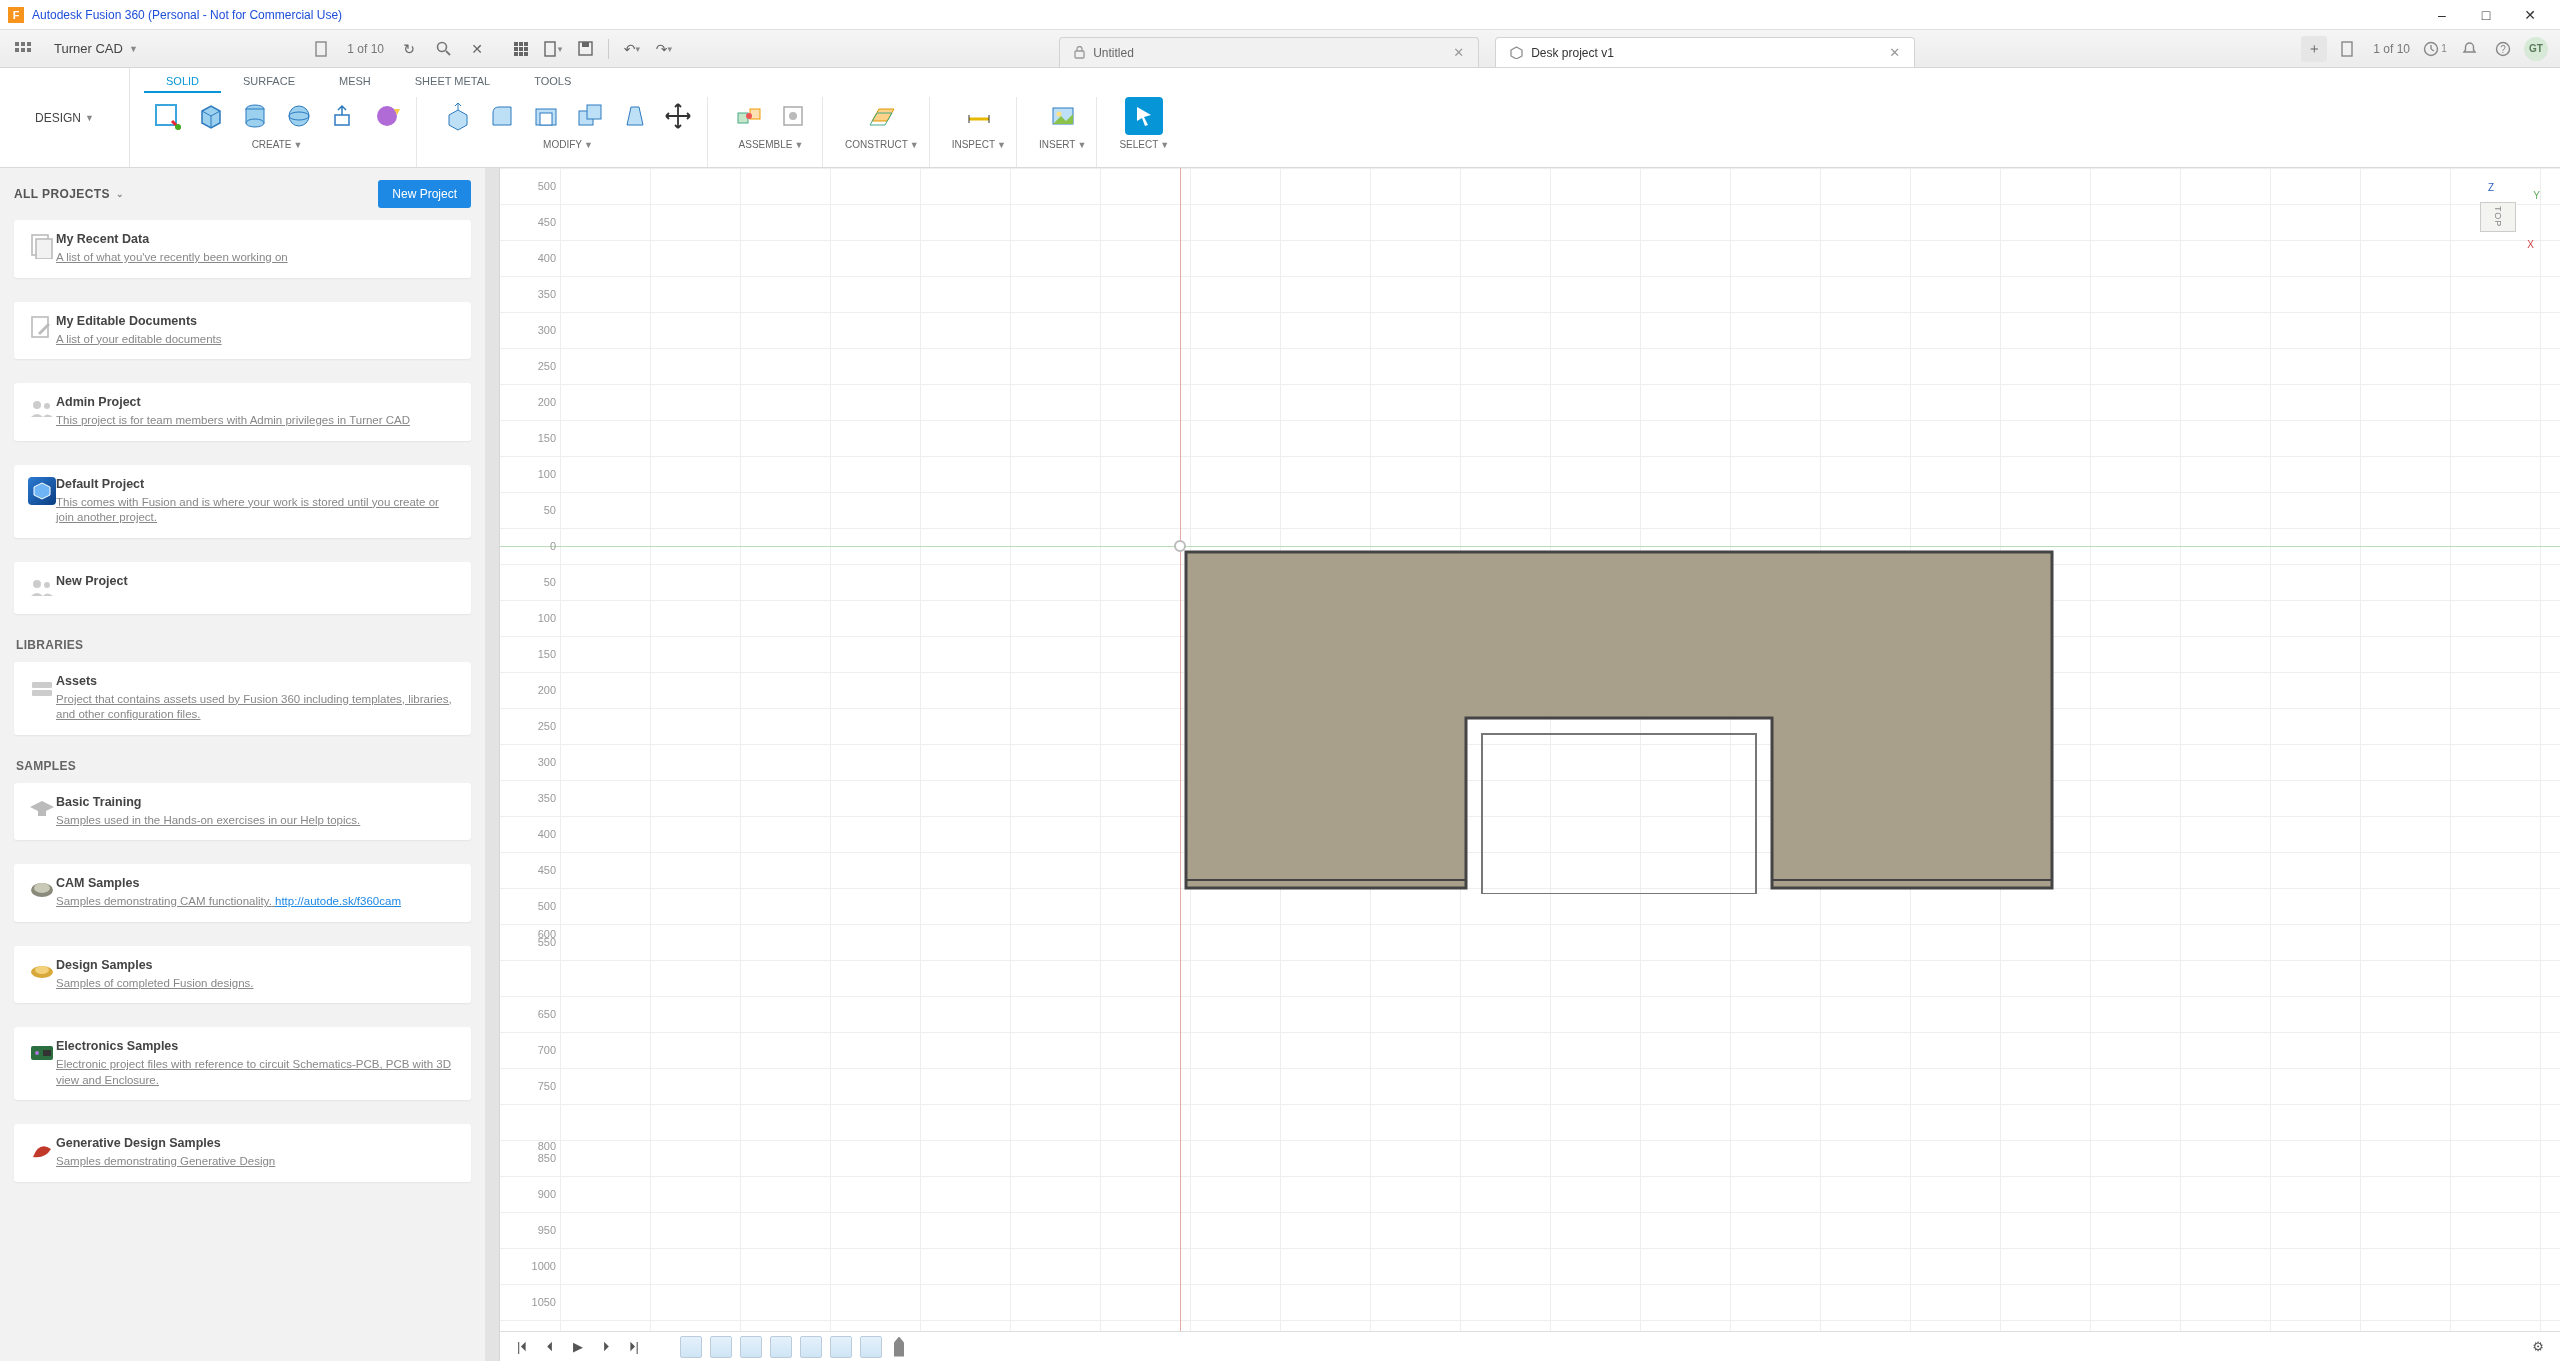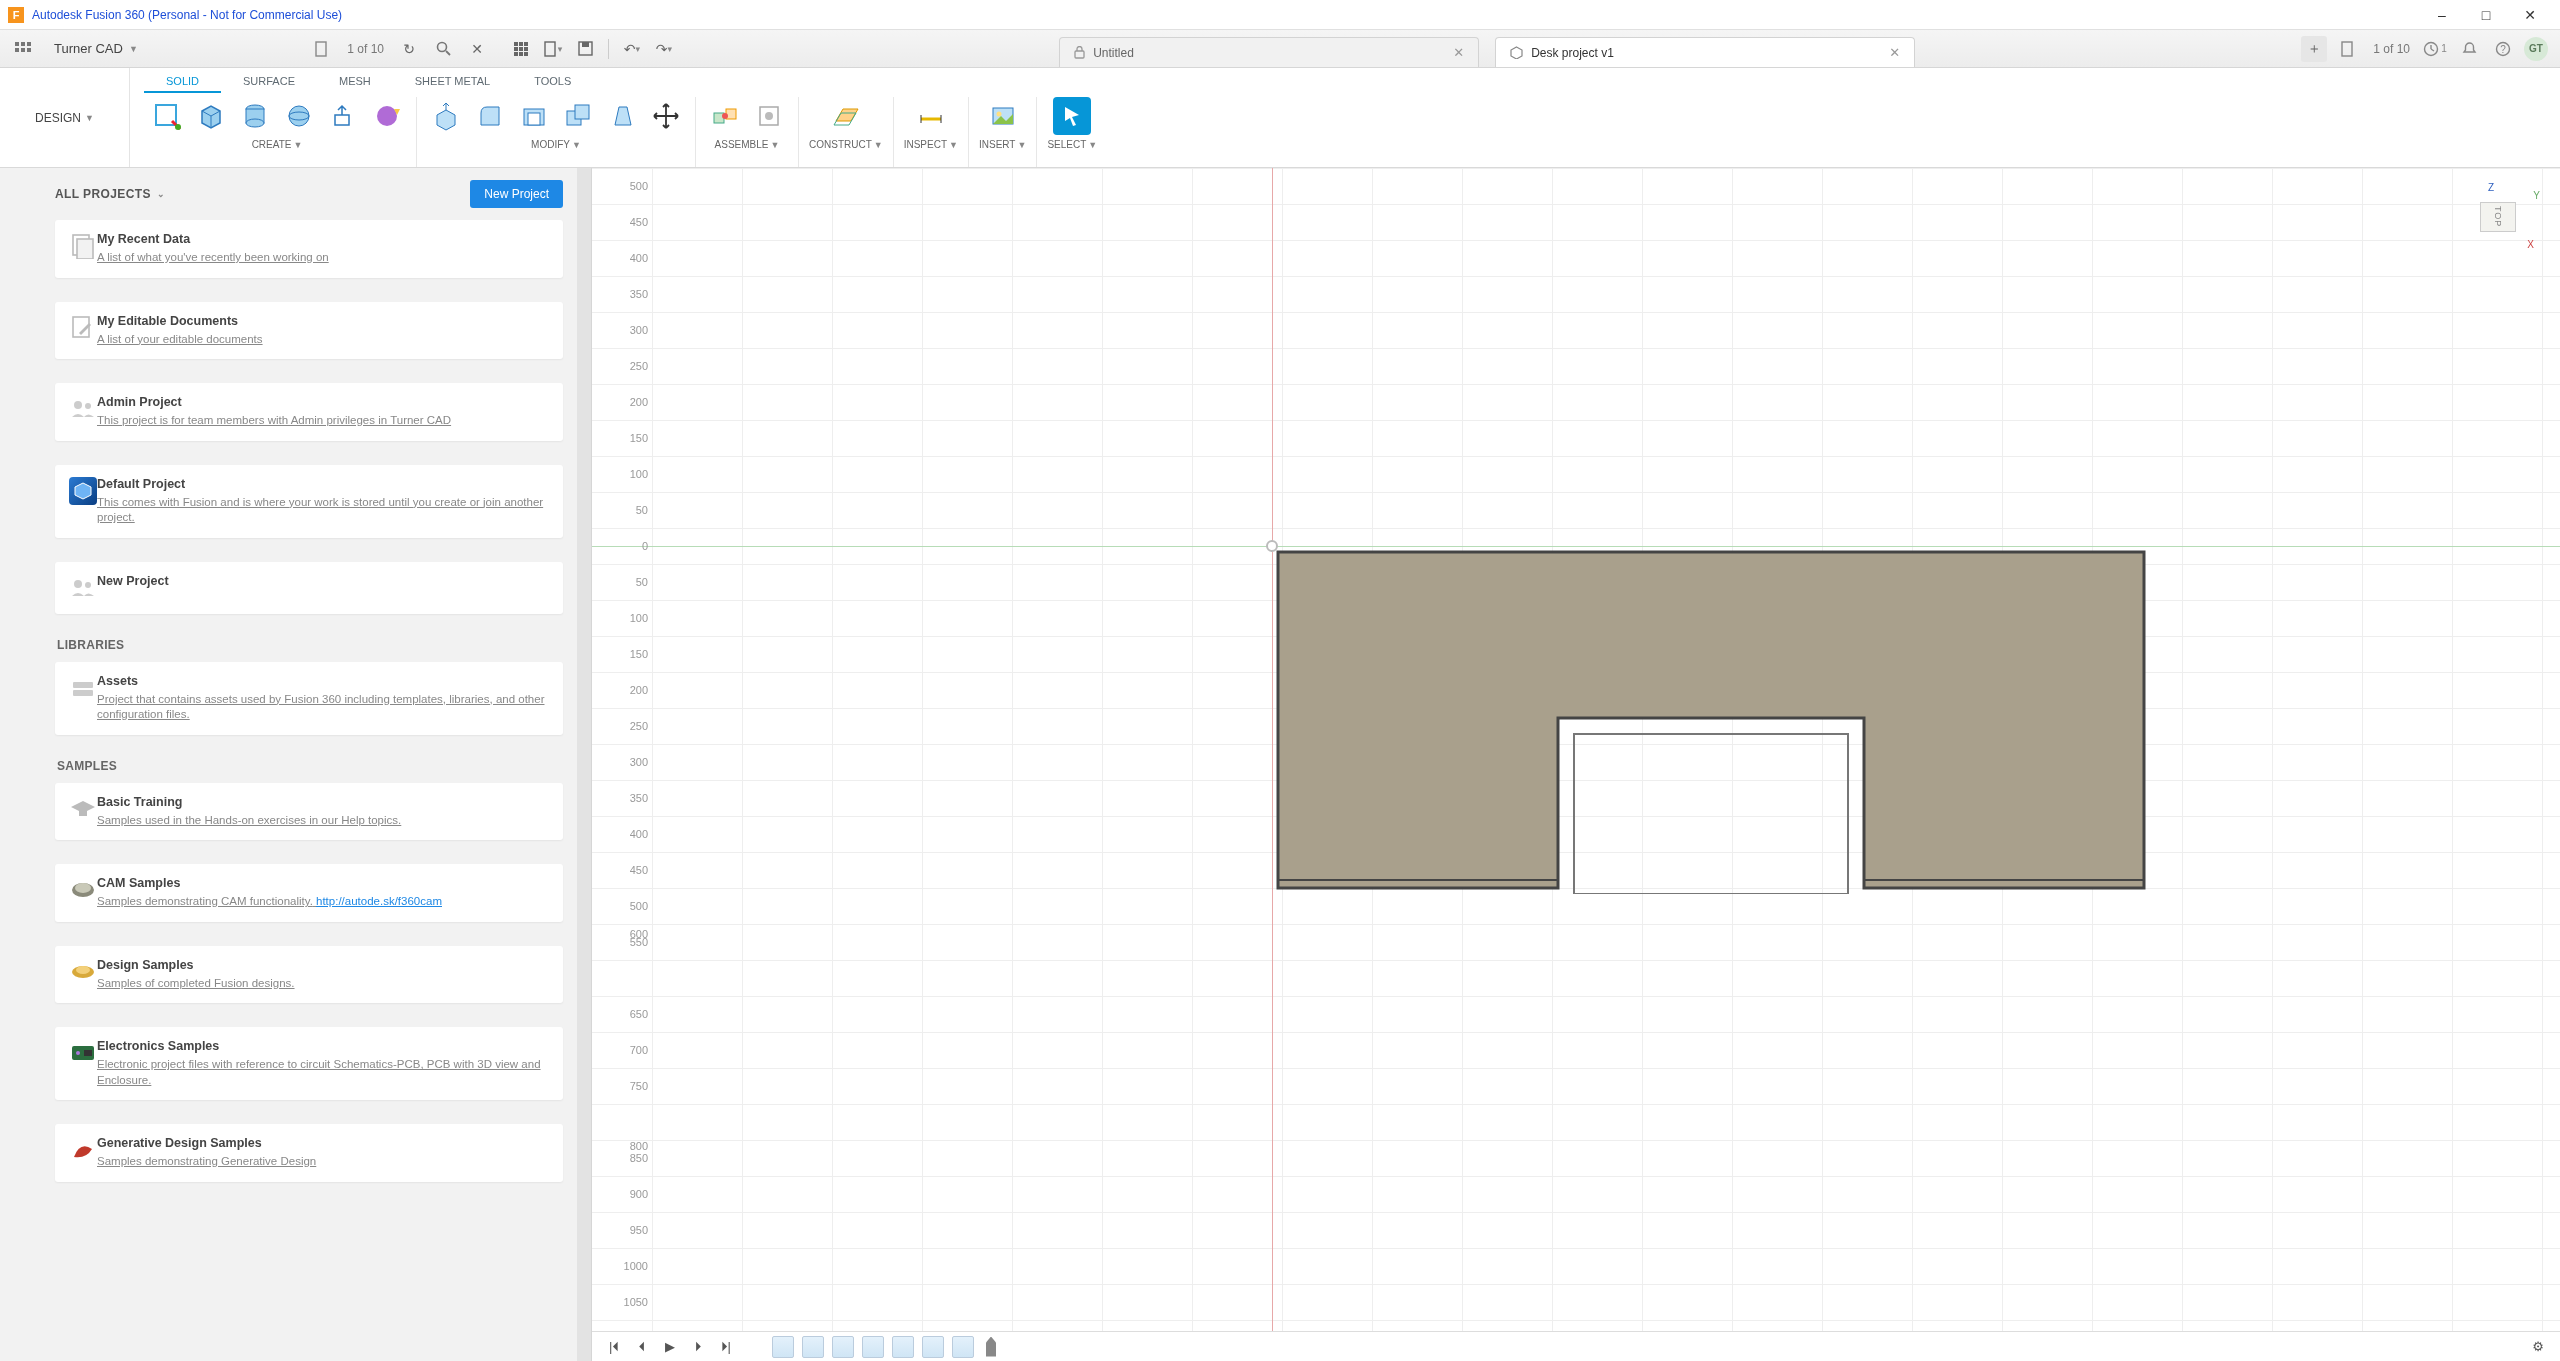--- a/index.html
+++ b/index.html
@@ -26,30 +26,30 @@
 .avatar { width:24px; height:24px; border-radius:50%; background:#d7e9d7; color:#5a7a5a; font-size:10px; display:flex; align-items:center; justify-content:center; font-weight:bold;}
 
 
 .ribbon { height:100px; background:#fff; border-bottom:1px solid #d9d9d9; display:flex; }
 .ribbon-left { width:130px; display:flex; align-items:center; justify-content:center; border-right:1px solid #e4e4e4;}
 .design-btn { font-size:12px; color:#444; padding:6px 10px; border-radius:3px; display:flex; align-items:center; gap:4px;}
 .ribbon-right { flex:1; display:flex; flex-direction:column;}
 .ribbon-tabs { height:28px; display:flex; align-items:flex-end; gap:0; padding-left:14px;}
 .rtab { padding:6px 22px 4px 22px; font-size:11px; color:#5f6a72; border-bottom:2px solid transparent;}
 .rtab.active { color:#0696d7; border-bottom:2px solid #0696d7;}
-.ribbon-tools { flex:1; display:flex; align-items:center; padding:4px 8px 0 8px; gap:0;}
+.ribbon-tools { flex:1; display:flex; align-items:center; padding:4px 8px 0 8px; gap:12px;}
 .tool-group { display:flex; flex-direction:column; align-items:center; padding:0 10px; border-right:1px solid #e7e7e7; height:70px;}
 .tool-group:last-child{border-right:none;}
 .tool-row { display:flex; gap:6px; align-items:center;}
 .tool-btn { width:38px; height:38px; border-radius:4px; display:flex; align-items:center; justify-content:center;}
 .tool-label { font-size:10px; color:#666; margin-top:4px; display:flex; align-items:center; gap:2px;}
 
 
 .body { position:absolute; top:168px; left:0; right:0; bottom:0; display:flex;}
-.leftpanel { width:592px; background:#f2f2f2; border-right:1px solid #d6d6d6; display:flex;padding-left:41px;}
+.leftpanel { width:500px; background:#f2f2f2; border-right:1px solid #d6d6d6; display:flex;}
 .leftpanel-inner { flex:1; overflow-y:auto; padding:12px 14px 12px 14px;}
 .lp-scrollgutter { width:14px; background:#e3e3e3;}
 .lp-head { display:flex; align-items:center; justify-content:space-between; margin-bottom:12px;}
 .lp-head-title { font-size:12px; font-weight:600; color:#555; letter-spacing:0.4px; display:flex; align-items:center; gap:6px;}
 .newproj-btn { background:#1e88e5; color:#fff; font-size:12px; padding:7px 14px; border-radius:3px; border:none;}
 .card { background:#fff; border-radius:3px; padding:12px 14px; margin-bottom:24px; display:flex; align-items:flex-start; box-shadow:0 1px 2px rgba(0,0,0,0.06);}
 .card-icon { width:28px; height:28px; flex-shrink:0; border-radius:3px; display:flex; align-items:center; justify-content:center; font-size:16px;}
 .card-body { flex:1;}
 .card-title { font-size:12.5px; font-weight:600; color:#444; margin-bottom:4px;}
 .card-desc { font-size:11.5px; color:#888; line-height:1.35;text-decoration:underline;}

